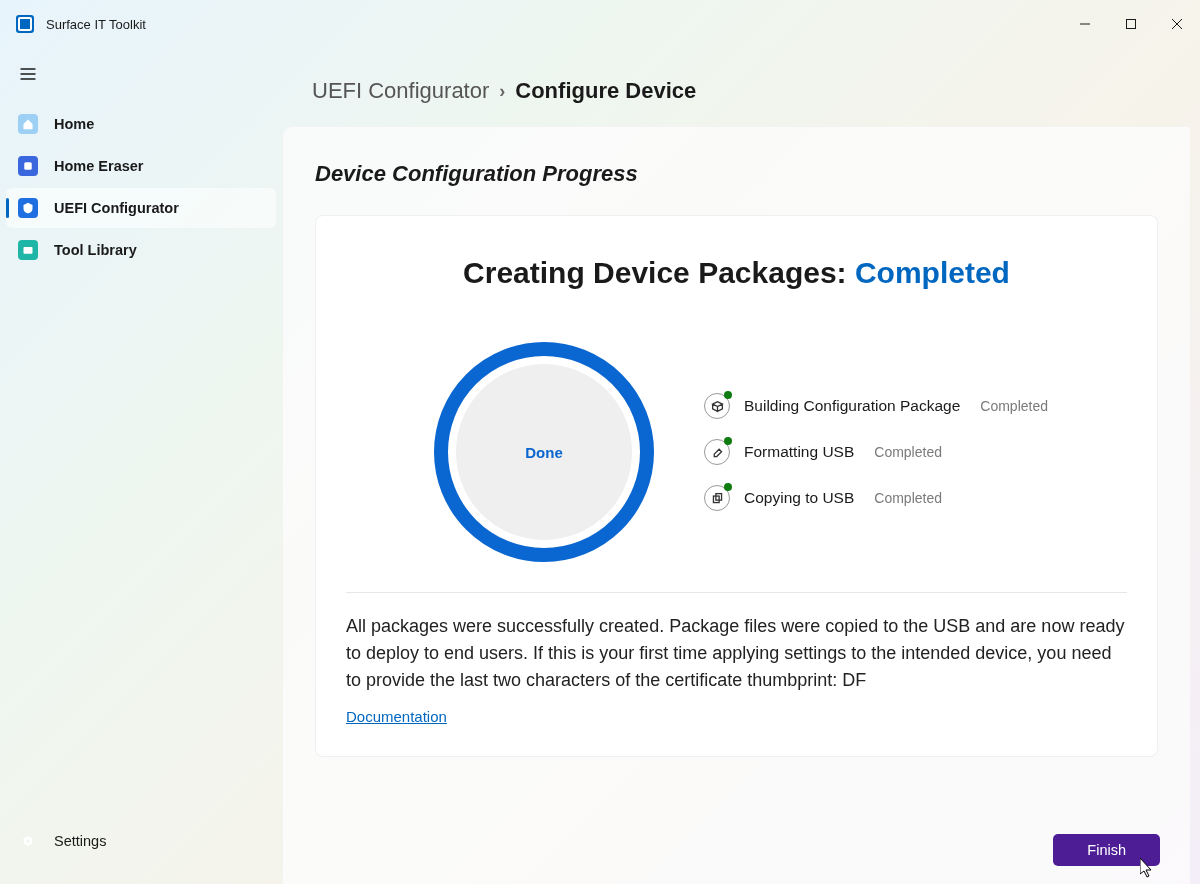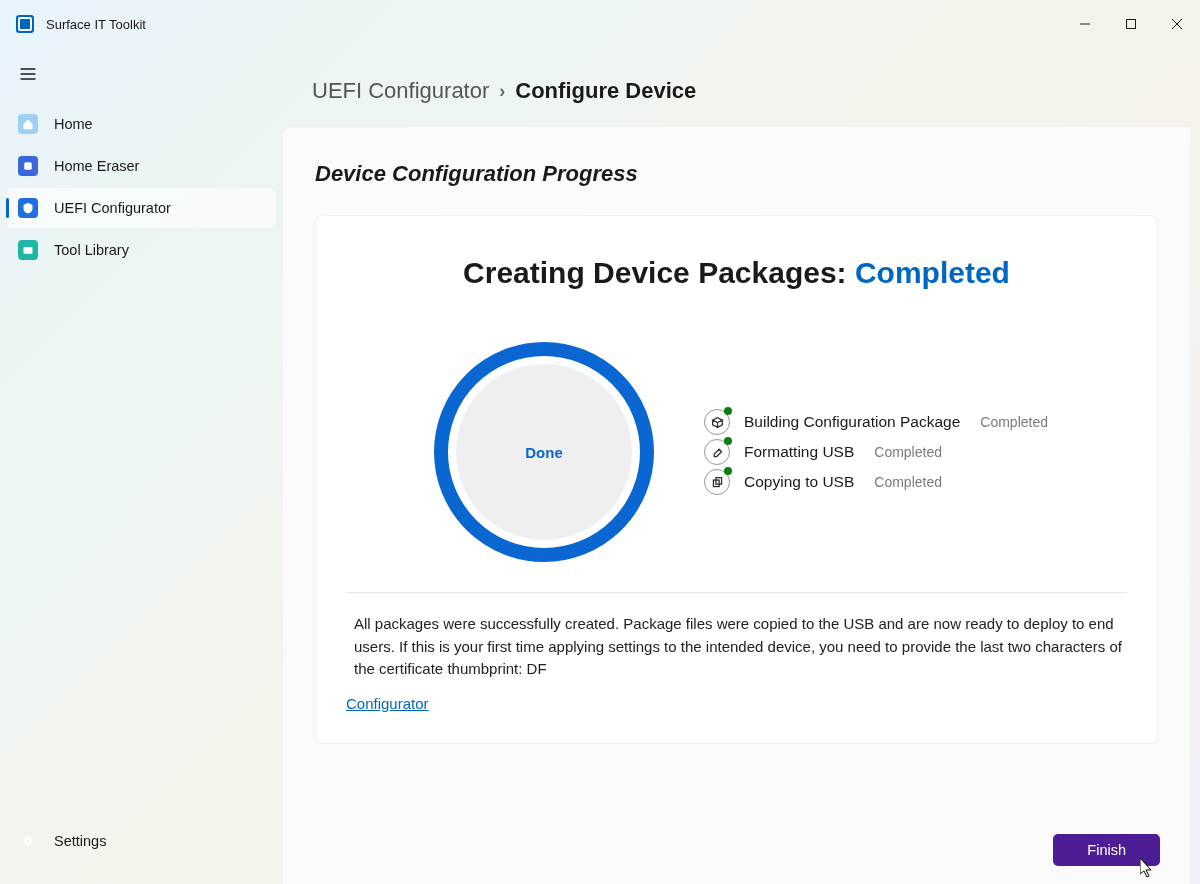--- a/index.html
+++ b/index.html
@@ -23,21 +23,21 @@
     .win-controls { display: flex; }
     .win-btn { width: 46px; height: 32px; display:flex; align-items:center; justify-content:center; color:#1a1a1a; font-family: "Segoe Fluent Icons","Segoe MDL2 Assets",sans-serif; font-size:10px; cursor:default;}
 
     
     .root { display:flex; height: calc(100% - 48px); }
 
     
     .sidebar { width: 282px; display:flex; flex-direction:column; padding-top:8px; position:relative;}
     .hamburger { width:40px; height:36px; margin-left:8px; display:flex; align-items:center; justify-content:center; border-radius:4px;}
     .hamburger svg { width:16px; height:16px;}
-    .nav-list { margin-top: 12px; display:flex; flex-direction:column; gap:2px; padding: 0 6px;}
+    .nav-list { margin-top: 12px; display:flex; flex-direction:column; gap:2px; padding: 0 6px; font-weight: bold;}
     .nav-item {
       height: 40px; display:flex; align-items:center; gap: 16px;
       padding-left: 12px; border-radius: 6px; font-size: 14.5px; color:#1a1a1a;
       position:relative;
     }
     .nav-item.active { background: rgba(255,255,255,0.55);}
     .nav-item.active::before {
       content:""; position:absolute; left:0px; top:10px; bottom:10px; width:3px;
       background:#0067c0; border-radius:3px;
     }
@@ -88,36 +88,36 @@
       width:220px; height:220px; border-radius:50%;
       border:14px solid #0a66d0;
     }
     .ring-inner {
       position:absolute; inset:22px; border-radius:50%;
       background:#efefef;
       display:flex; align-items:center; justify-content:center;
       color:#0a66d0; font-weight:600; font-size:15px;
     }
 
-    .steps { display:flex; flex-direction:column; gap:4px;}
+    .steps { display:flex; flex-direction:column; gap:20px;}
     .step { display:flex; align-items:center; gap:14px; font-size:15.5px;}
     .step-icon {
       width:26px; height:26px; border-radius:50%; border:1.8px solid #999;
       position:relative; display:flex; align-items:center; justify-content:center;
       background:#fff;
     }
     .step-icon::after {
       content:""; position:absolute; top:-3px; right:-3px; width:8px; height:8px;
       border-radius:50%; background:#107c10;
     }
     .step-icon svg { width:13px; height:13px; stroke:#333; fill:none; stroke-width:1.6;}
     .step-status { color:#7a7a7a; font-size:14px; margin-left:6px;}
 
     .divider { height:1px; background:#e6e6e6; margin:30px 0 20px 0;}
-    .result-text { font-size:15px; line-height:1.5; color:#222;margin-left:8px;}
+    .result-text { font-size:18px; line-height:1.5; color:#222;}
     .doc-link { color:#0067c0; font-size:15px; margin-top:14px; display:inline-block;}
 
     .footer {
       display:flex; justify-content:flex-end; padding: 12px 30px 18px 0;
     }
     .finish-btn {
       background:#4c1d95; color:#fff; border:none; border-radius:5px;
       padding: 8px 34px; font-size:14.5px; cursor:pointer;
     }
 
@@ -254,21 +254,21 @@
                     </svg>
                 </span>
                 <span>Copying to USB</span>
                 <span class="step-status">Completed</span>
               </div>
             </div>
           </div>
 
           <div class="divider"></div>
           <div class="result-text">All packages were successfully created. Package files were copied to the USB and are now ready to deploy to end users. If this is your first time applying settings to the intended device, you need to provide the last two characters of the certificate thumbprint: DF</div>
-          <a class="doc-link" href="#">Configurator</a>
+          <a class="doc-link" href="#">Documentation</a>
         </div>
       </div>
 
       <div class="footer">
         <button class="finish-btn">Finish</button>
       </div>
     </div>
 
     <svg class="cursor" style="left:858px; top:810px;" viewBox="0 0 14 20">
       <path d="M0 0 L0 16 L4 13 L7 19 L9 18 L6 12 L11 12 Z" fill="#fff" stroke="#000" stroke-width="1"></path>

